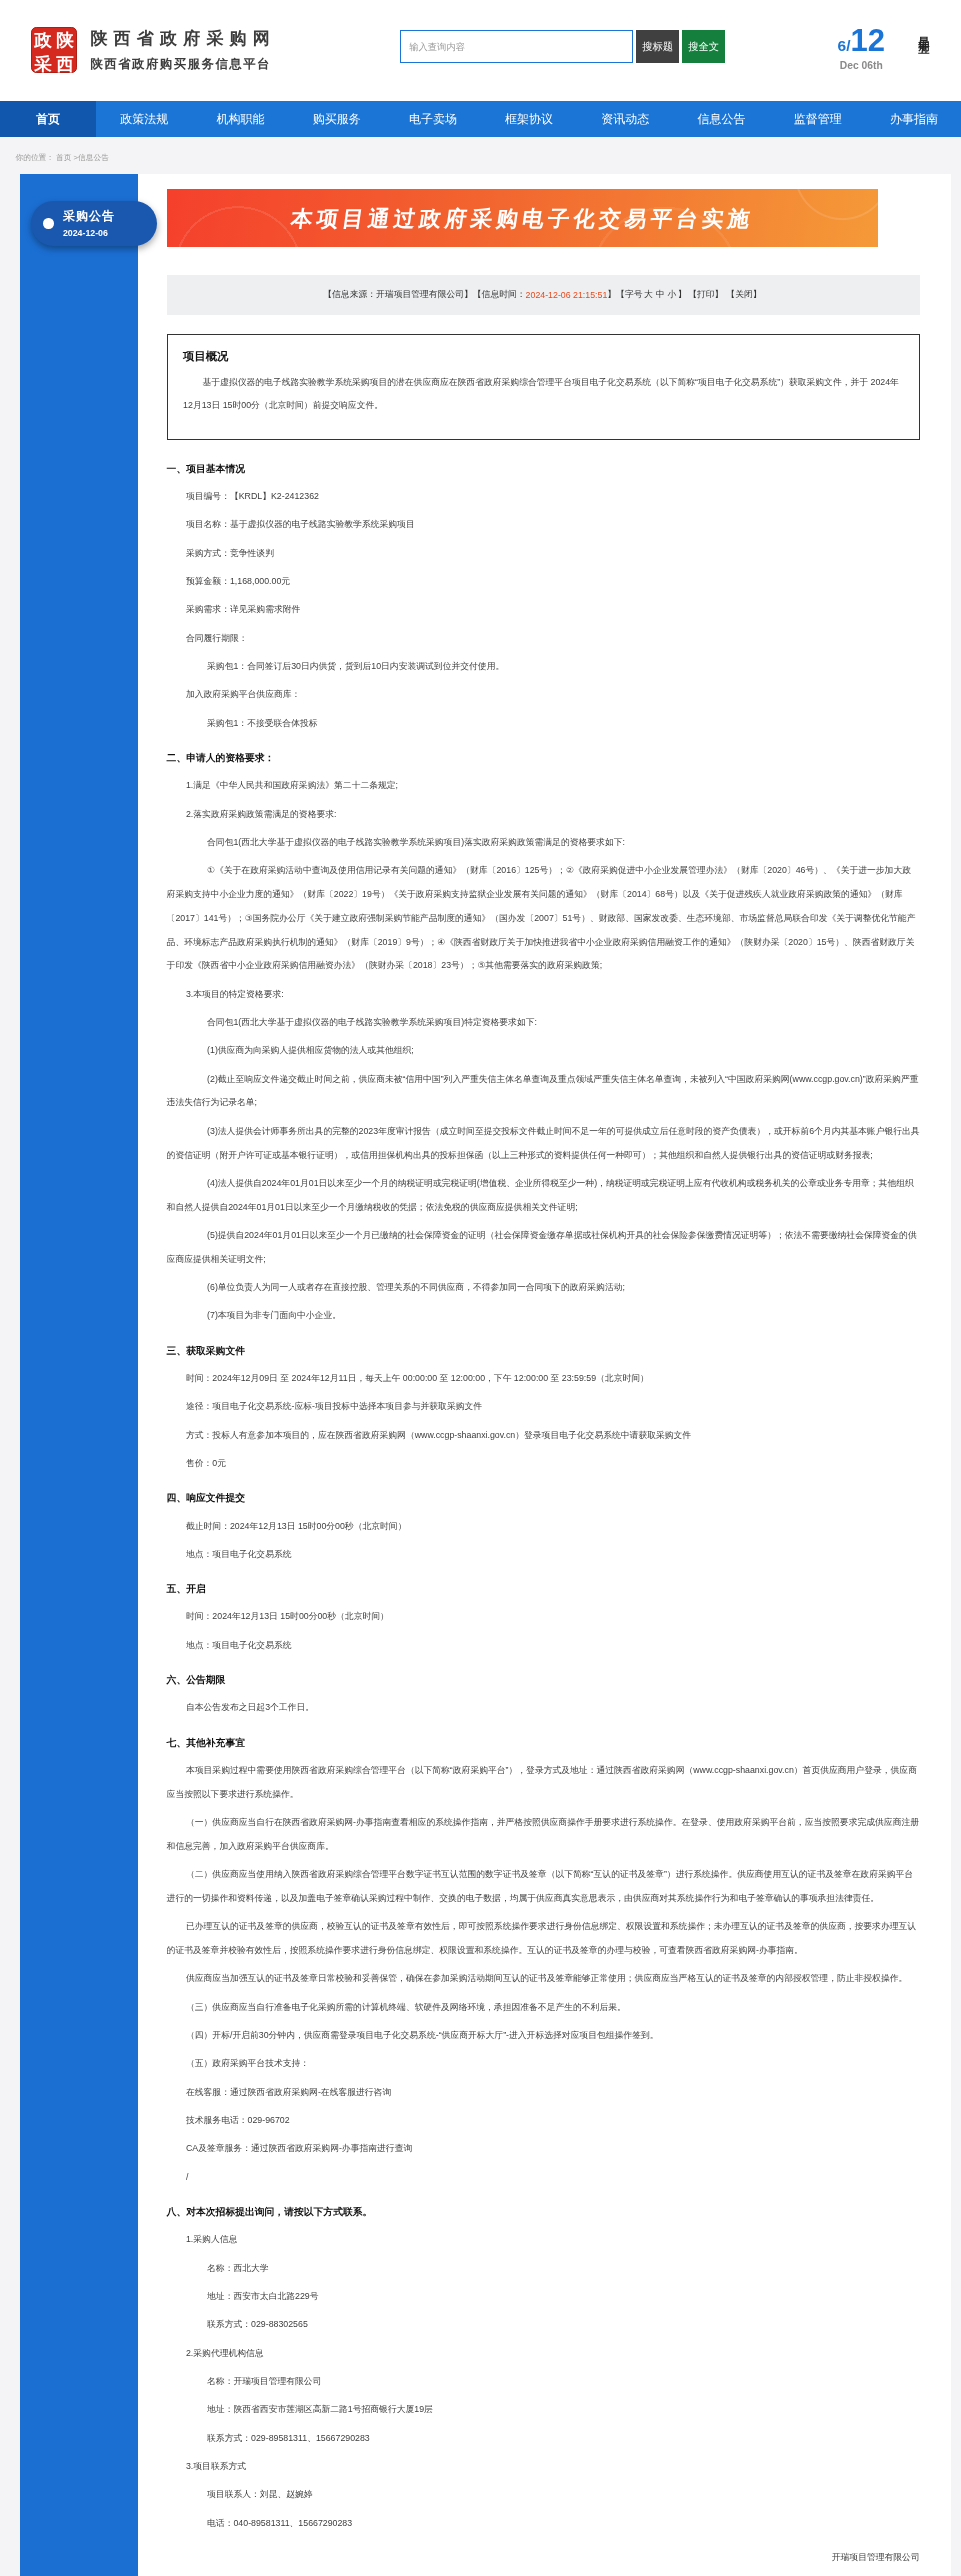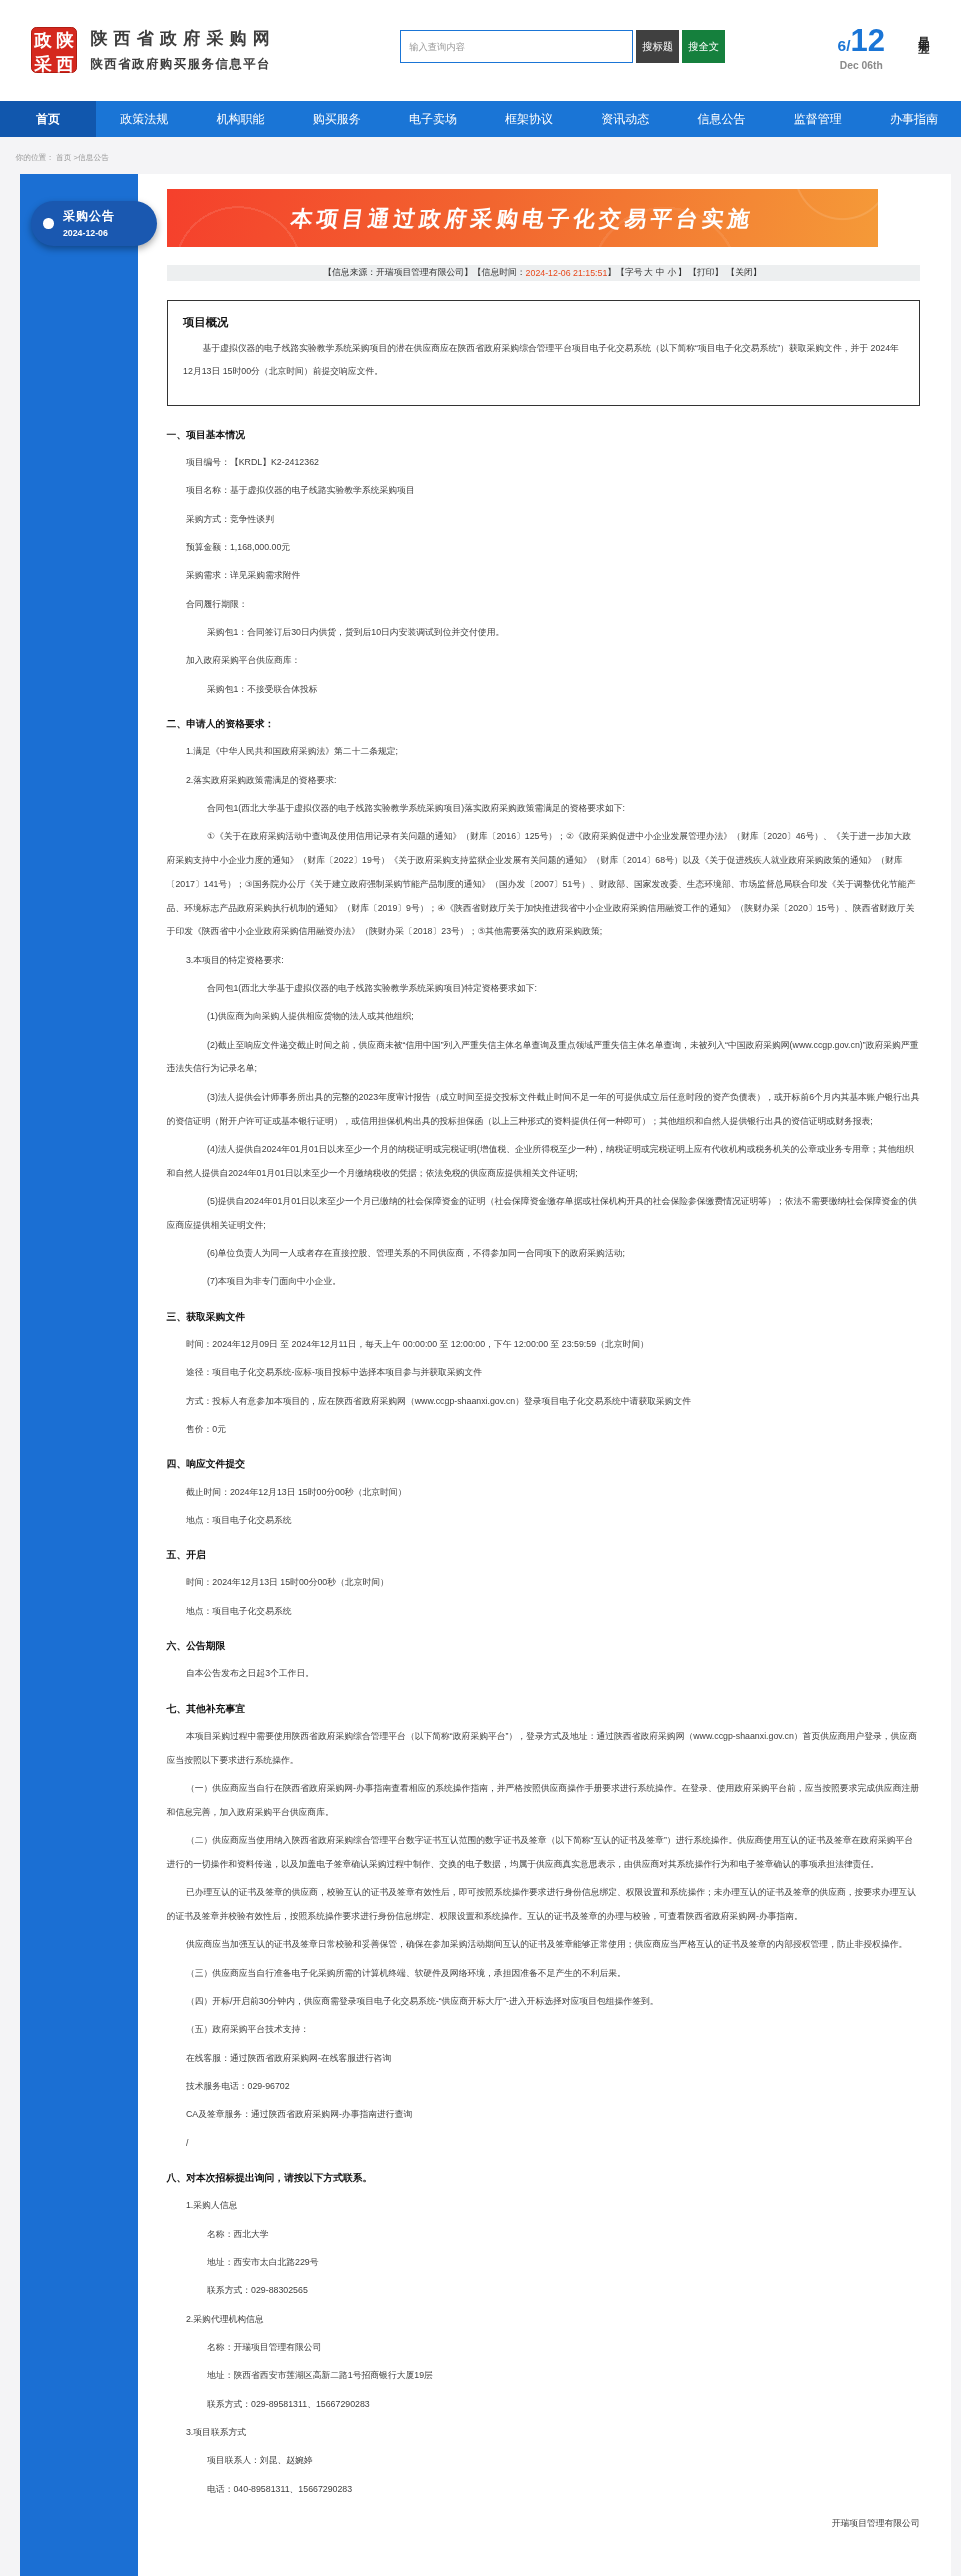--- a/index.html
+++ b/index.html
@@ -43,21 +43,21 @@
   
   .banner { width:711px; height:58px; background:linear-gradient(100deg,#f5402c 0%,#f2652f 45%,#f59a38 100%); display:flex; align-items:center; justify-content:center; position:relative; overflow:hidden; }
   .banner::before { content:""; position:absolute; inset:0;
      background:radial-gradient(circle at 8% 120%, rgba(255,255,255,.16) 0 1px, transparent 1.5px),
                 radial-gradient(circle at 10% 140%, transparent 62px, rgba(255,255,255,.10) 62px 64px, transparent 64px),
                 radial-gradient(circle at 95% -30%, transparent 46px, rgba(255,255,255,.12) 47px 48px, transparent 49px),
                 radial-gradient(circle at 70% 160%, transparent 72px, rgba(255,255,255,.08) 73px 75px, transparent 75px); }
   .banner span { color:#fff; font-size:21.6px; font-weight:800; letter-spacing:4.1px; transform:skewX(-8deg); position:relative; }
   
   .art-title { margin-top:20.6px; text-align:center; font-size:15.5px; font-weight:bold; color:#1a1a1a; }
-  .meta-bar { margin-top:18px; background:#edeff0; height:16px; display:flex; align-items:center; justify-content:center; font-size:8.8px; color:#333; }
+  .meta-bar { margin-top:28px; background:#edeff0; height:40px; display:flex; align-items:center; justify-content:center; font-size:8.8px; color:#333; }
   .meta-bar .red { color:#e8491d; }
   .meta-bar .mlink { cursor:pointer; margin:0 1.5px; }
   
   .overview { margin-top:18.5px; border:1px solid #333; padding:14.4px 15.5px 21.6px 15.5px; }
   .overview h2 { font-size:11.3px; color:#111; font-weight:bold; }
   .overview p { margin-top:7.2px; font-size:8.8px; color:#3d3d3d; line-height:2.6; text-indent:2.2em; }
   
   .article-body { margin-top:23px; }
   .article-body h3.sec-h { font-size:9.8px; font-weight:bold; color:#111; margin:16.5px 0 9.3px 0; }
   .article-body p { font-size:8.8px; color:#3d3d3d; line-height:2.7; margin:4.6px 0; }

